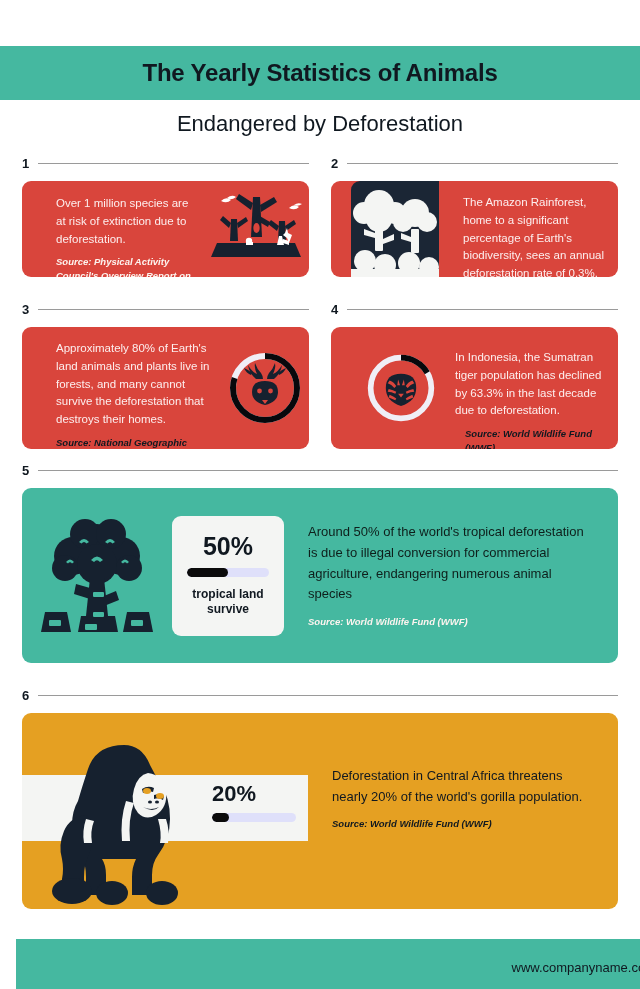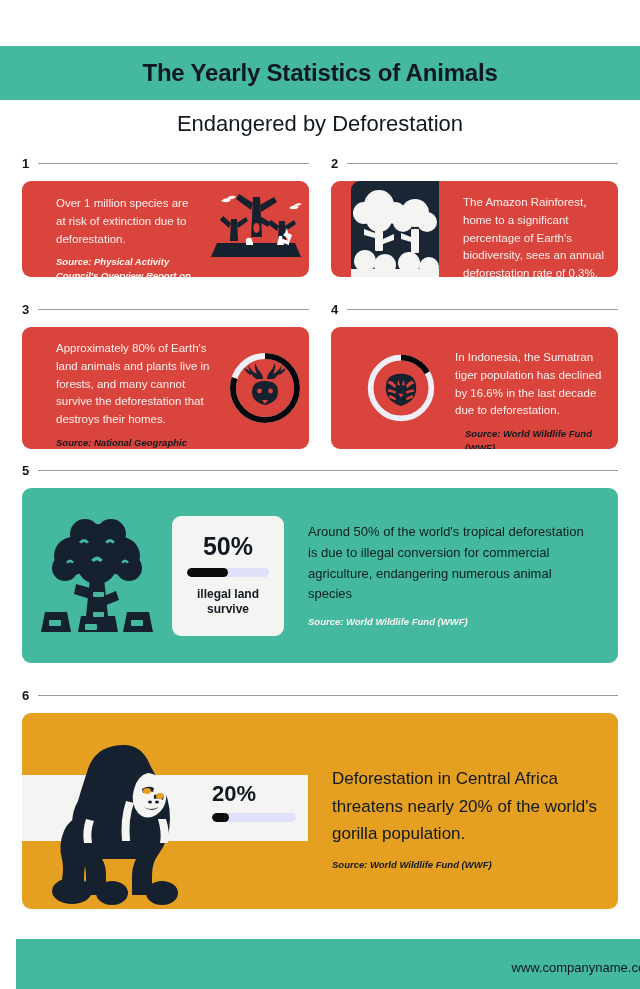--- a/index.html
+++ b/index.html
@@ -103,21 +103,21 @@
   .white-strip {
     position: absolute; left: 0; top: 62px; width: 286px; height: 66px;
     background: #f4f5f3;
   }
   .strip-stat {
     position: absolute; left: 190px; top: 70px; width: 110px;
   }
   .strip-pct { font-size: 22px; font-weight: bold; color: #101820; line-height: 1; }
   .band6 .gorilla { position: absolute; left: 28px; top: 22px; }
   .band6 .copy { position: absolute; left: 310px; top: 52px; width: 268px; }
-  .band6 .copy p { color: #101820; font-size: 17px; line-height: 1.62; }
+  .band6 .copy p { color: #101820; font-size: 13px; line-height: 1.62; }
 
   
   .footer {
     position: absolute; left: 16px; bottom: 0; width: 640px; height: 57px;
     background: #45b8a0; display: flex; align-items: center; justify-content: flex-end;
   }
   .footer span { font-size: 13px; color: #101820; }
 </style>
 </head>
 <body>
@@ -264,21 +264,21 @@
                 <path d="M52 40 q-5 1 -8 3 l1 2 q4 -2 8 -2 z"></path>
                 <path d="M27 46 q5 2 7 4 l-1 2 q-4 -2 -7 -3 z"></path>
                 <path d="M51 46 q-5 2 -7 4 l1 2 q4 -2 7 -3 z"></path>
                 <path d="M36 30 l2 6 l-3 0 z"></path>
                 <path d="M42 30 l-2 6 l3 0 z"></path>
                 <path d="M36 45 h6 l-3 4 z"></path>
               </g>
             </svg>
           </div>
           <div class="txt">
-            <div class="card-text">In Indonesia, the Sumatran tiger population has declined by 16.6% in the last decade due to deforestation.</div>
+            <div class="card-text">In Indonesia, the Sumatran tiger population has declined by 63.3% in the last decade due to deforestation.</div>
             <div class="src" style="padding-left:10px;">Source: World Wildlife Fund (WWF)</div>
           </div>
         </div>
       </div>
 
     </div>
   </div>
 
   <div class="band5-wrap">
     <div class="row-head">
@@ -318,21 +318,21 @@
           </g>
         </svg>
       </div>
 
       <div class="stat-card">
         <div class="stat-pct">50%</div>
         <div class="bar-track">
           <div class="bar-fill" style="width:50%;"></div>
         </div>
         <div class="stat-label">
-          <span>illegal land</span><br>
+          <span>tropical land</span><br>
           <span>survive</span>
         </div>
       </div>
 
       <div class="copy">
         <p>Around 50% of the world's tropical deforestation is due to illegal conversion for commercial agriculture, endangering numerous animal species</p>
         <div class="src light" style="margin-top:10px;">Source: World Wildlife Fund (WWF)</div>
       </div>
     </div>
   </div>

